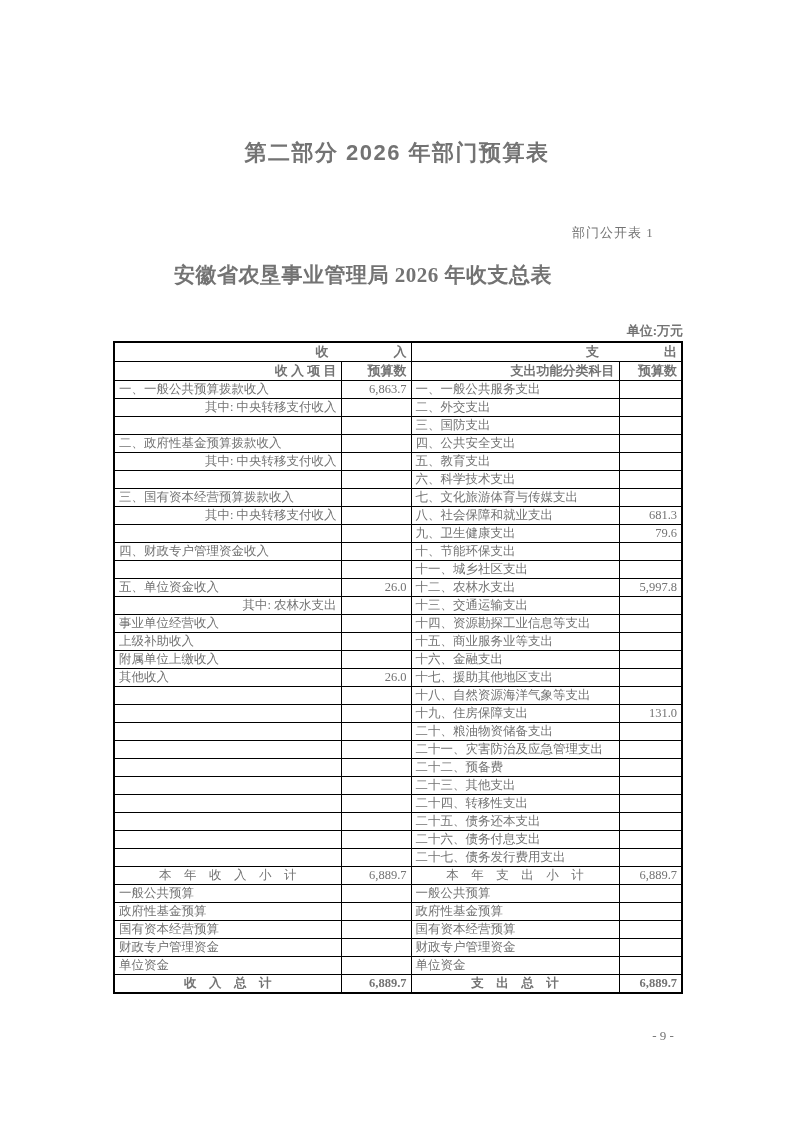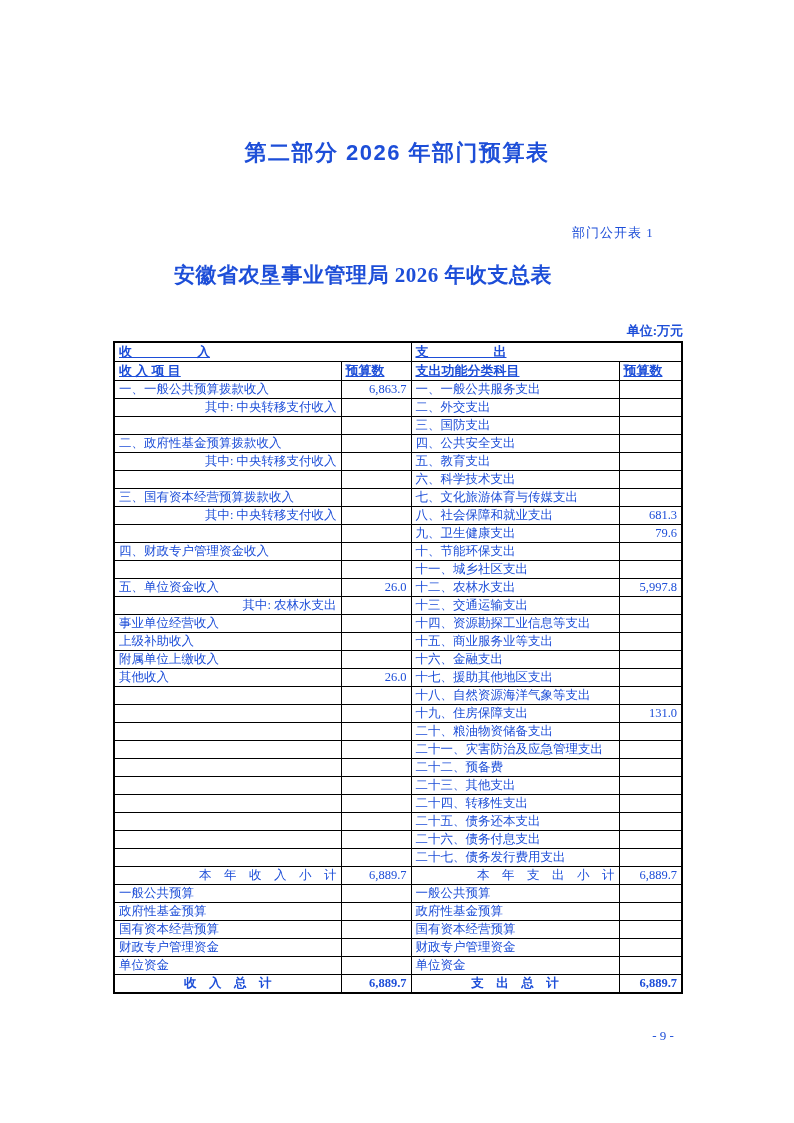--- a/index.html
+++ b/index.html
@@ -1,21 +1,21 @@
 <!DOCTYPE html>
 <html><head>
 <meta charset="utf-8">
 <style>
   html, body { margin: 0; padding: 0; background: #e8e8e8; }
   .page {
     position: relative;
     width: 794px; height: 1123px;
     margin: 0 auto;
     background: #ffffff;
-    color: #1d4ed8;
+    color: #737373;
     font-family: "Liberation Serif", "DejaVu Serif", serif;
     overflow: hidden;
     box-shadow: 0 0 2px rgba(0,0,0,.25);
   }
   .part-title {
     position: absolute; top: 138px; left: 0; width: 100%;
     text-align: center;
     font-family: "Liberation Sans", "DejaVu Sans", sans-serif;
     font-size: 22px; font-weight: bold; letter-spacing: 1.5px;
   }
@@ -42,32 +42,31 @@
   table.budget th, table.budget td {
     border: 1px solid #000;
     font-size: 12.5px;
     padding: 0 4px;
     overflow: hidden;
     white-space: nowrap;
     line-height: 1.1;
   }
   table.budget thead th {
     font-weight: bold;
-    text-align: left;
+    text-align: right;
     height: 18px;
     font-size: 13px;
-    text-decoration: underline;
   }
   table.budget tbody td { height: 17px; }
   td.item { text-align: left; }
   td.val  { text-align: right; }
   td.indent-1 { padding-left: 48px; text-align: right; }
   td.indent-2 { padding-left: 84px; margin-left: 44px; }
   td.indent-3 { padding-left: 30px; }
-  td.subtotal { text-align: right; }
+  td.subtotal { text-align: center; }
   td.grand-total { text-align: center; font-weight: bold; }
   td.bold { font-weight: bold; }
   .page-num {
     position: absolute; top: 1028px; left: 632px; width: 62px;
     text-align: center; font-size: 13px;
   }
 </style>
 </head>
 <body>
 

